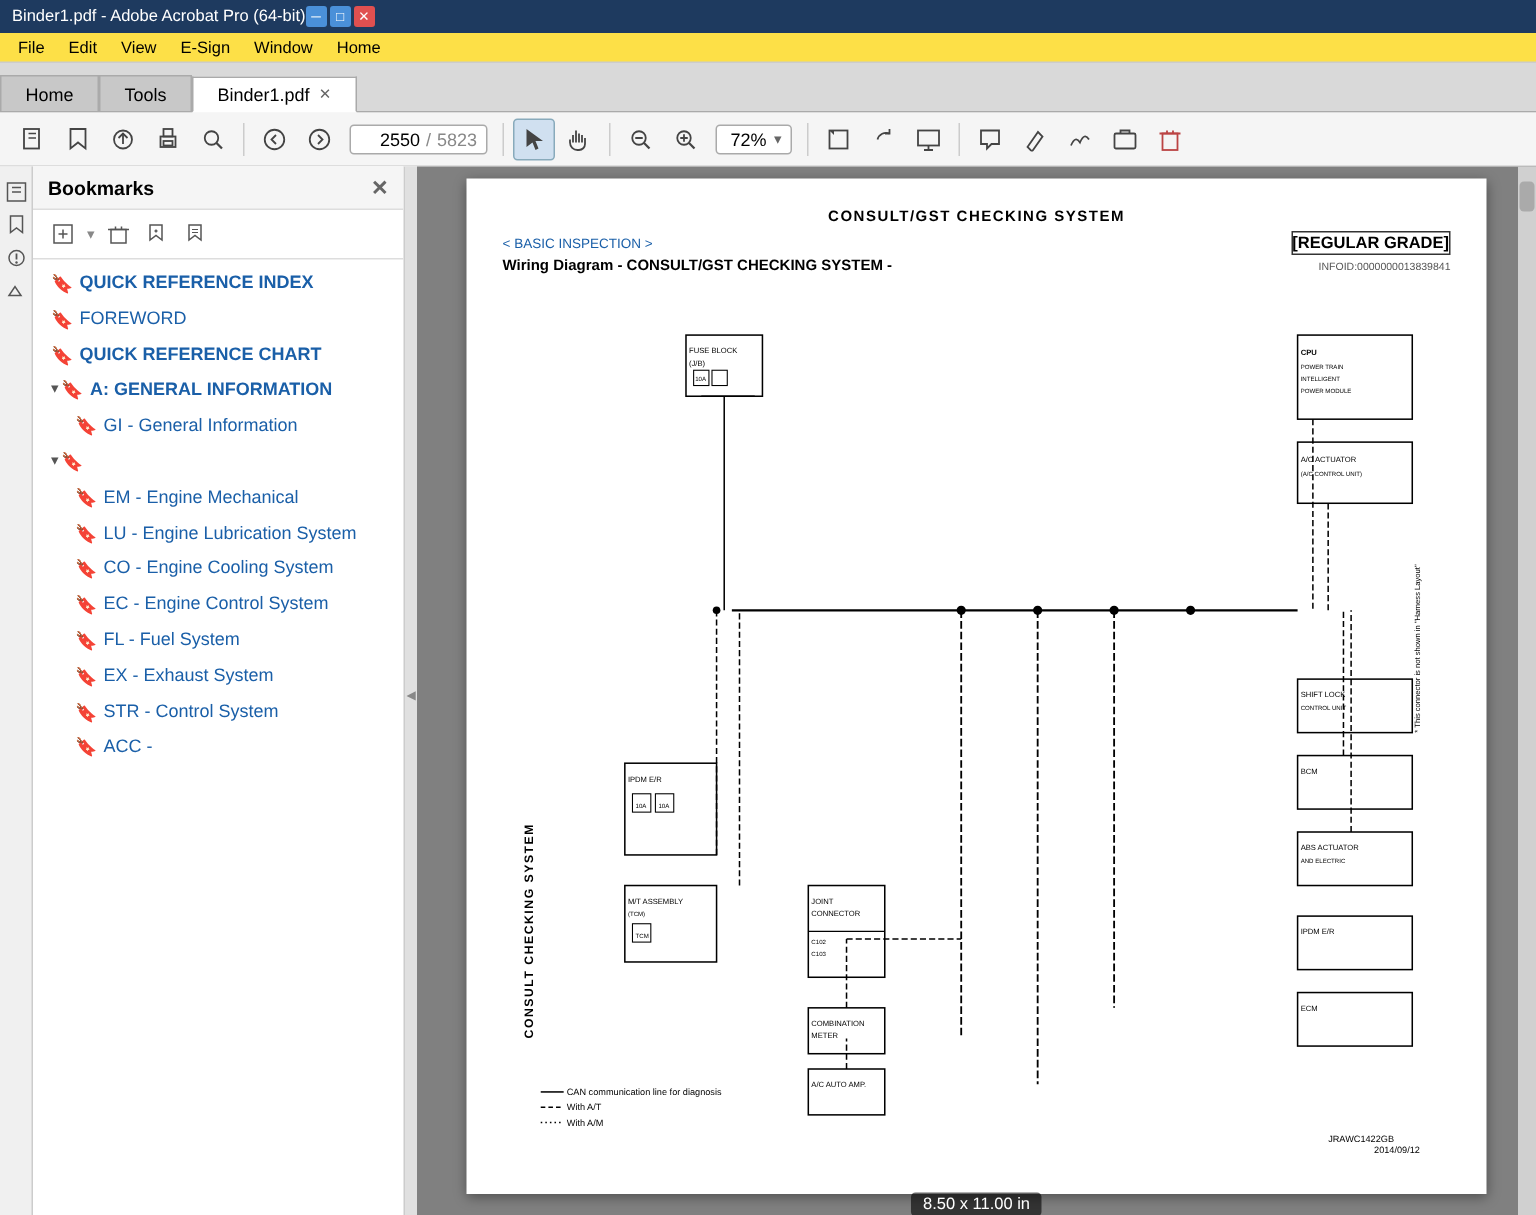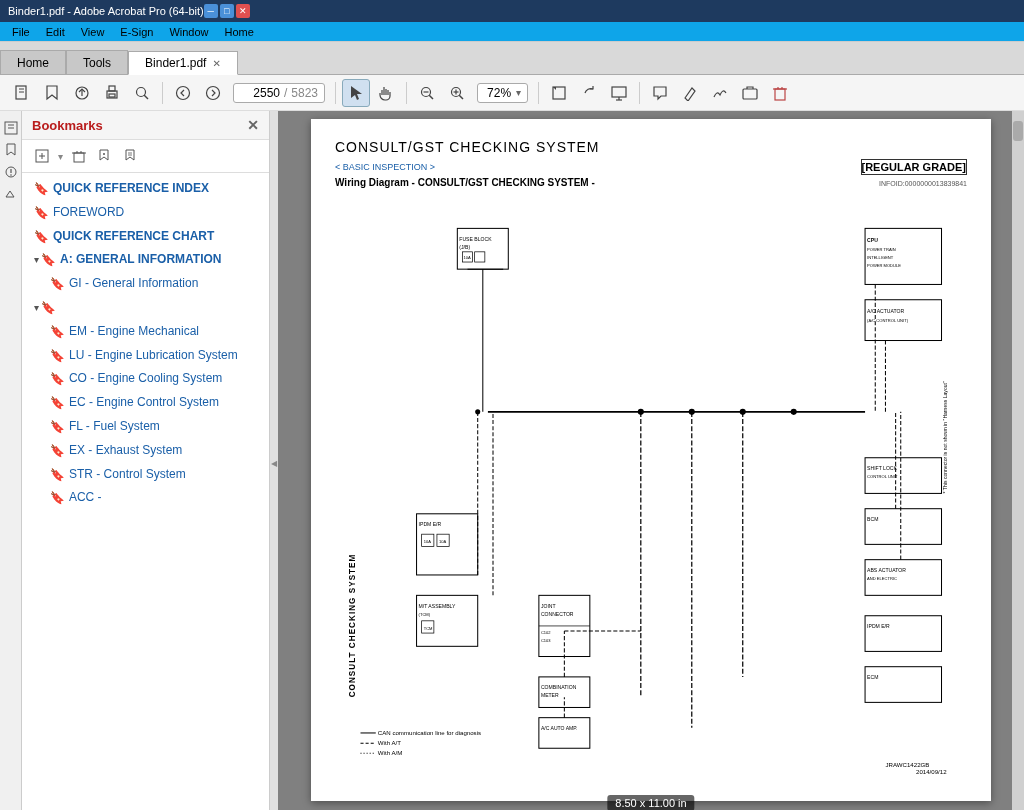--- a/index.html
+++ b/index.html
@@ -16,21 +16,21 @@
       font-size: 11px;
     }
     .title-bar-controls { display: flex; gap: 2px; }
     .title-bar-btn { width: 14px; height: 14px; border-radius: 2px; border: none; font-size: 9px; cursor: pointer; display: flex; align-items: center; justify-content: center; }
     .tb-min { background: #4a90d9; color: white; }
     .tb-max { background: #4a90d9; color: white; }
     .tb-close { background: #e05050; color: white; }
 
     
     .menu-bar {
-      background: #0ea5e9;
+      background: #fde047;
       height: 20px;
       display: flex;
       align-items: center;
       padding: 0 4px;
       border-bottom: 1px solid #ccc;
       font-size: 11px;
     }
     .menu-item { padding: 0 8px; cursor: pointer; height: 100%; display: flex; align-items: center; }
 
     
@@ -102,21 +102,21 @@
       flex-direction: column;
       overflow: hidden;
     }
     .sidebar-header {
       display: flex; align-items: center; justify-content: space-between;
       padding: 6px 10px;
       border-bottom: 1px solid #ddd;
       background: #f5f5f5;
       font-size: 13px; font-weight: bold;
     }
-    .sidebar-header-title { color: #b91c1c; }
+    .sidebar-header-title { color: #000000; }
     .sidebar-close { cursor: pointer; font-size: 14px; color: #666; }
 
     .sidebar-toolbar {
       display: flex; align-items: center; padding: 4px 8px; gap: 2px;
       border-bottom: 1px solid #ddd;
     }
     .sidebar-tb-btn {
       width: 24px; height: 24px; border: 1px solid transparent; border-radius: 2px;
       background: transparent; cursor: pointer; display: flex; align-items: center; justify-content: center;
       font-size: 12px; color: #555;
@@ -183,22 +183,23 @@
       transform: translateX(-50%);
       background: rgba(0,0,0,0.6);
       color: white;
       padding: 2px 8px;
       border-radius: 3px;
       font-size: 11px;
     }
 
     
     .diagram-title {
-      font-size: 14px;
-      font-weight: normal;
+      text-align: center;
+      font-size: 10px;
+      font-weight: bold;
       letter-spacing: 1px;
       margin-bottom: 4px;
     }
     .diagram-nav {
       display: flex;
       align-items: center;
       justify-content: space-between;
       font-size: 9px;
       margin-bottom: 2px;
       gap: 28px;

